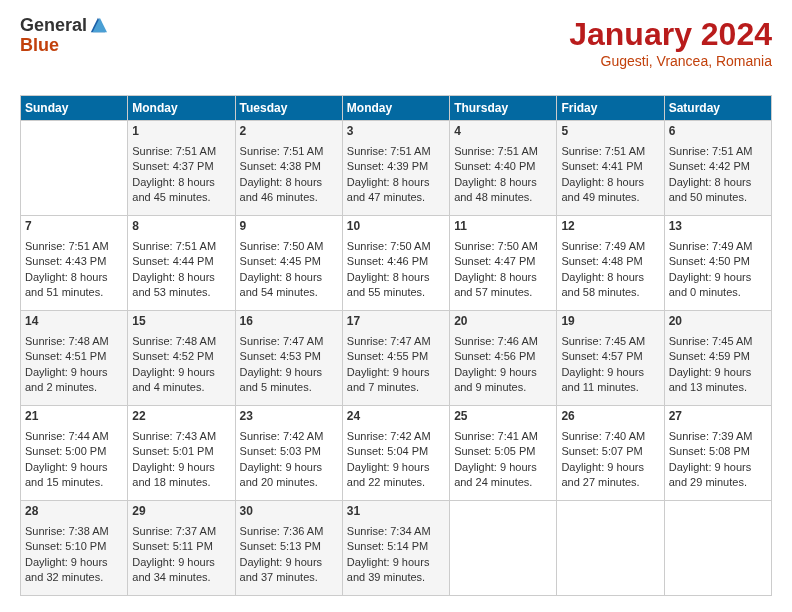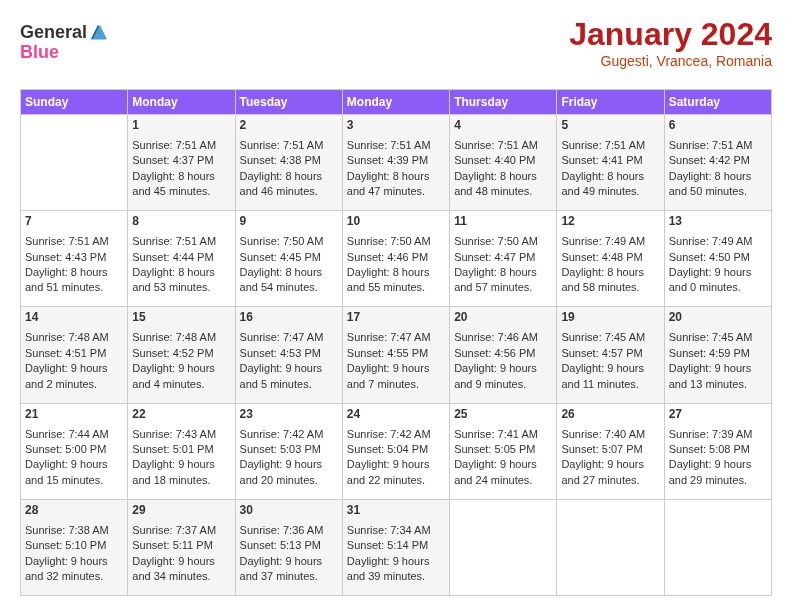--- a/index.html
+++ b/index.html
@@ -13,41 +13,41 @@
     .page {
       width: 792px;
       height: 612px;
       padding: 16px 20px;
       display: flex;
       flex-direction: column;
     }
     .header {
       display: flex;
       justify-content: space-between;
-      align-items: center;
-      margin-bottom: 20px;
+      align-items: flex-start;
+      margin-bottom: 26px;
     }
     .logo {
       display: flex;
       align-items: center;
     }
     .logo-text {
       display: flex;
       flex-direction: column;
       line-height: 1.1;
     }
     .logo-general {
       font-size: 18px;
       font-weight: bold;
       color: #333;
     }
     .logo-blue {
       font-size: 18px;
       font-weight: bold;
-      color: #ec4899;
+      color: #c2410c;
     }
     .logo-icon {
       width: 18px;
       height: 18px;
       margin-left: 2px;
       margin-top: -2px;
     }
     .title-block {
       text-align: right;
     }
@@ -60,21 +60,21 @@
       font-size: 14px;
       color: #c2410c;
     }
     .calendar {
       flex: 1;
       border-collapse: collapse;
       width: 100%;
       table-layout: fixed;
     }
     .calendar th {
-      background: #8b5cf6;
+      background: #0369a1;
       color: #fff;
       font-size: 12px;
       font-weight: bold;
       padding: 5px 4px;
       text-align: left;
       border: 1px solid #ccc;
     }
     .calendar td {
       border: 1px solid #ccc;
       vertical-align: top;

